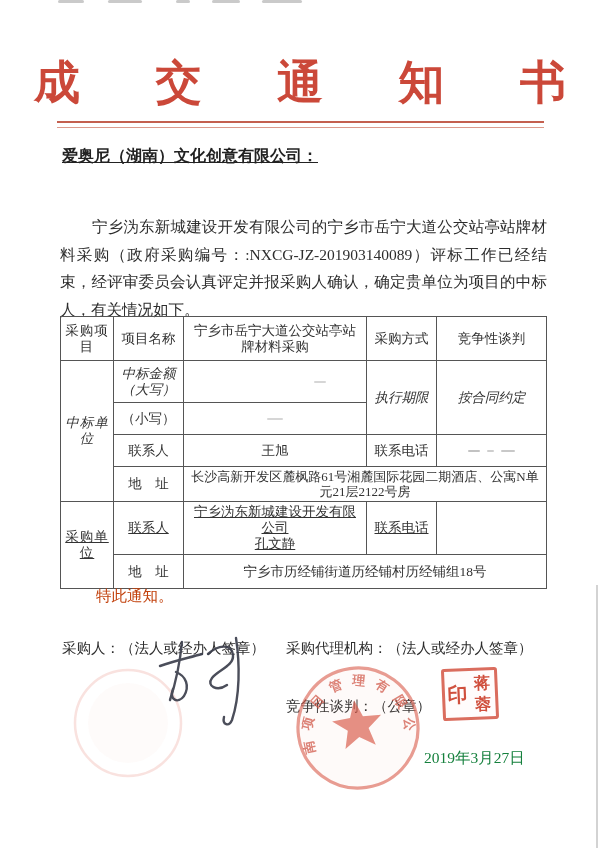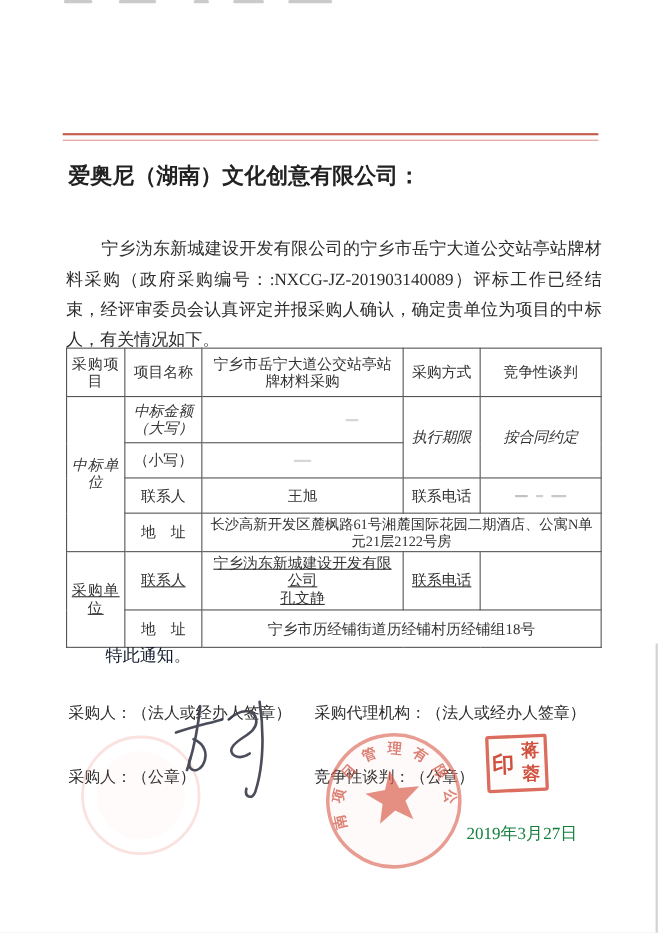--- a/index.html
+++ b/index.html
@@ -13,26 +13,26 @@
   .edge-line{position:absolute;right:2px;top:585px;bottom:0;width:2px;background:#c8c8c8;opacity:.8;}
 
   .title{
     position:absolute;top:52px;left:50%;transform:translateX(-50%);
     margin-left:16px;white-space:nowrap;
     font-size:46px;font-weight:bold;letter-spacing:32px;color:#cb4839;
   }
   .rule{position:absolute;left:57px;width:487px;top:121px;height:4px;
     border-top:2px solid #c4604f;border-bottom:1px solid #dd9a8b;}
 
-  .addressee{position:absolute;left:62px;top:146px;font-size:20px;font-weight:bold;color:#222;}
+  .addressee{position:absolute;left:62px;top:146px;font-size:16px;font-weight:bold;color:#222;text-decoration:underline;}
   .para{position:absolute;left:60px;width:487px;font-size:15.5px;line-height:27.5px;
     text-align:justify;text-indent:32px;color:#2d2d2d;}
   .para1{top:169px;margin-top:44px;}
   .para2{top:534px;}
-  .notice{position:absolute;left:96px;top:586px;font-size:15.5px;color:#0f172a;}
+  .notice{position:absolute;left:96px;top:586px;font-size:15.5px;color:#c2410c;}
 
   
   .tblwrap{position:absolute;left:60px;top:268px;width:486px;margin-top:48px;}
   table.doc-table{border-collapse:collapse;width:100%;table-layout:fixed;border:1.5px solid #4a4a4a;}
   .doc-table td{
     border:1px solid #555;font-size:13.5px;line-height:16px;color:#333;
     text-align:center;vertical-align:middle;padding:2px 4px;word-break:break-all;
   }
   .tl{text-align:left;padding-left:6px;}
   .r1 td{height:39px;} .r2 td{height:37px;font-style:italic;} .r3 td{height:27px;}
@@ -66,20 +66,21 @@
 
 <div class="page">
 
   <div class="smudge" style="left:58px;width:26px;"></div>
   <div class="smudge" style="left:108px;width:34px;"></div>
   <div class="smudge" style="left:176px;width:14px;"></div>
   <div class="smudge" style="left:212px;width:28px;"></div>
   <div class="smudge" style="left:262px;width:40px;"></div>
   <div class="edge-line"></div>
 
+  <div class="title">成 交 通 知 书</div>
   <div class="rule"></div>
 
   <div class="addressee">爱奥尼（湖南）文化创意有限公司：</div>
   <div class="para para1">宁乡沩东新城建设开发有限公司的宁乡市岳宁大道公交站亭站牌材料采购（政府采购编号：:NXCG-JZ-201903140089）评标工作已经结束，经评审委员会认真评定并报采购人确认，确定贵单位为项目的中标人，有关情况如下。</div>
 
   <div class="tblwrap">
     <table class="doc-table">
       <colgroup>
         <col style="width:53px">
           <col style="width:70px">
@@ -137,21 +138,20 @@
         <td colspan="3">宁乡市历经铺街道历经铺村历经铺组18号</td>
       </tr>
     </tbody>
       </table>
   </div>
 
   <div class="notice">特此通知。</div>
 
   <div class="sig-label sl-1">采购人：（法人或经办人签章）</div>
   <div class="sig-label sl-2">采购代理机构：（法人或经办人签章）</div>
-  <div class="sig-label sl-3">采购人：（公章）</div>
   <div class="sig-label sl-4">竞争性谈判：（公章）</div>
   <div class="date">2019年3月27日</div>
 
   <svg class="stamp-faint" viewBox="0 0 120 120">
     <circle cx="60" cy="60" r="53" fill="none" stroke="rgba(232,150,140,0.28)" stroke-width="2.5"></circle>
     <circle cx="60" cy="60" r="40" fill="rgba(240,170,160,0.05)" stroke="none"></circle>
   </svg>
 
   <svg class="signature" viewBox="0 0 95 102">
     <g fill="none" stroke="#3c3f4d" stroke-width="2.4" stroke-linecap="round" opacity="0.92">

